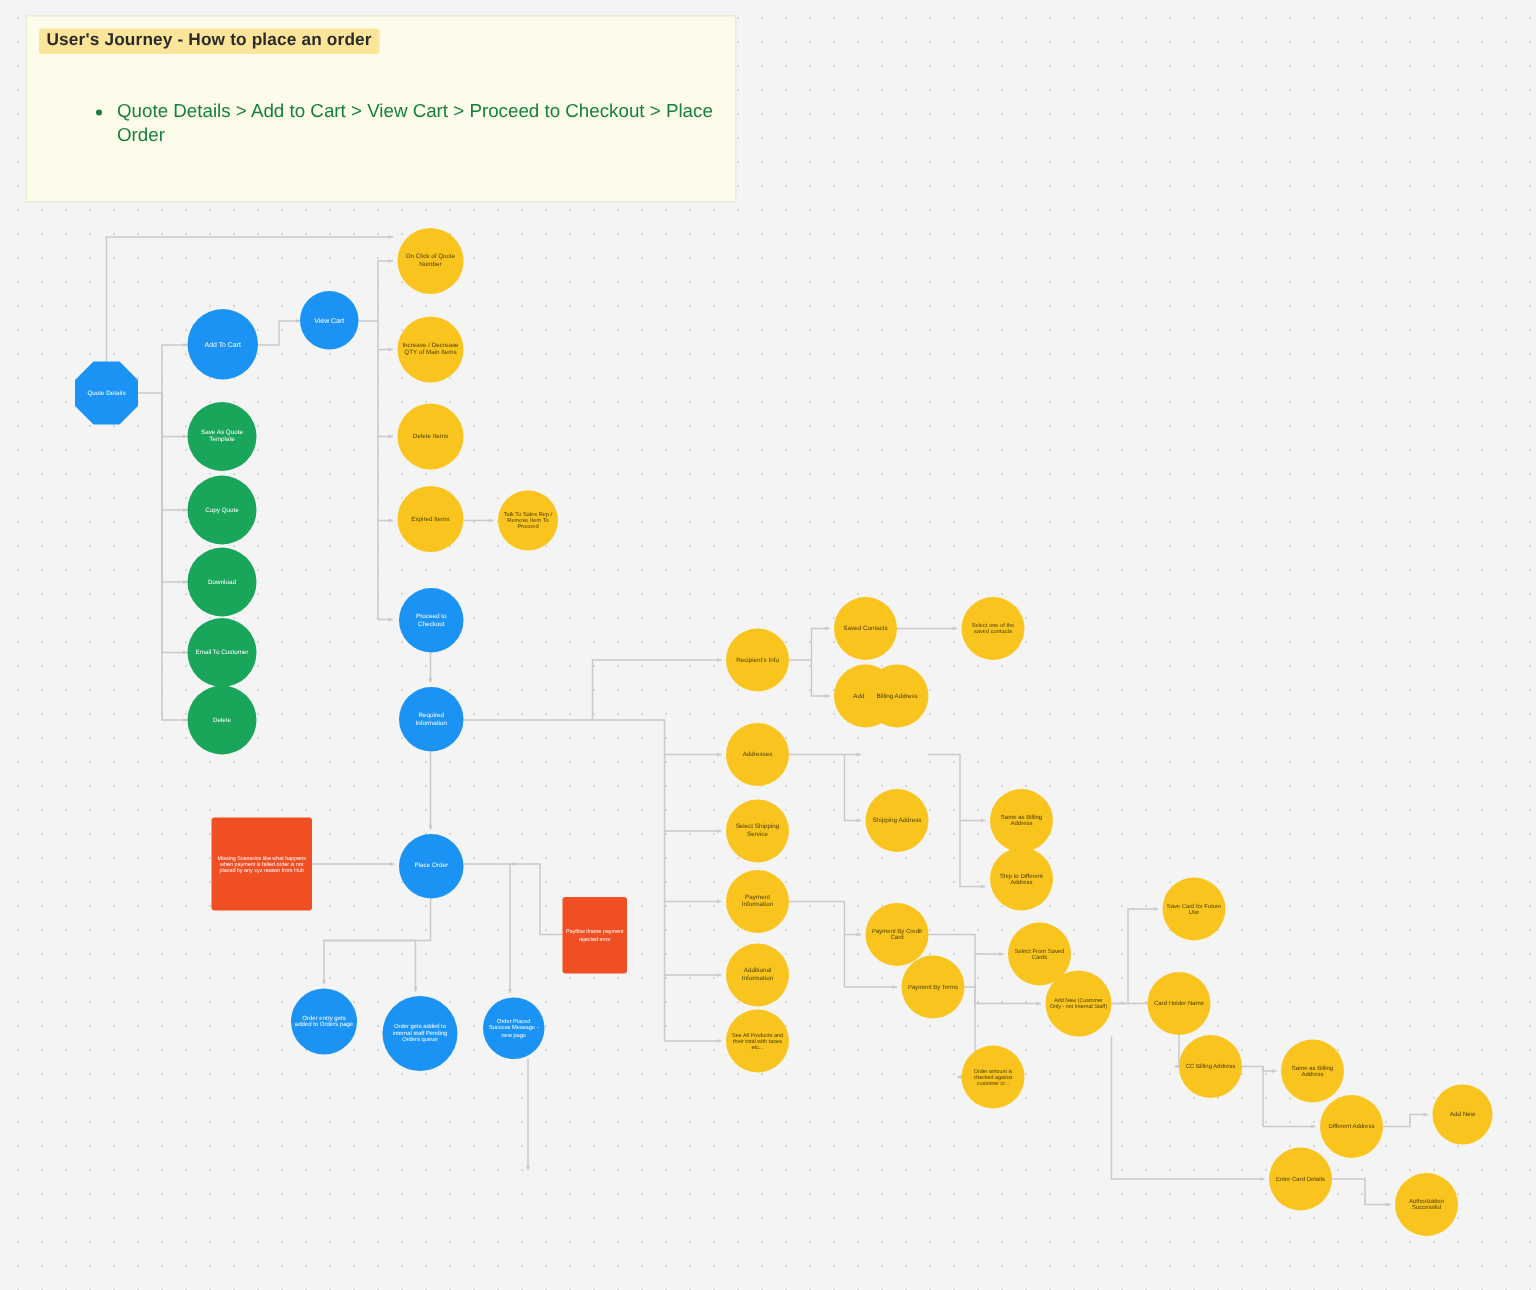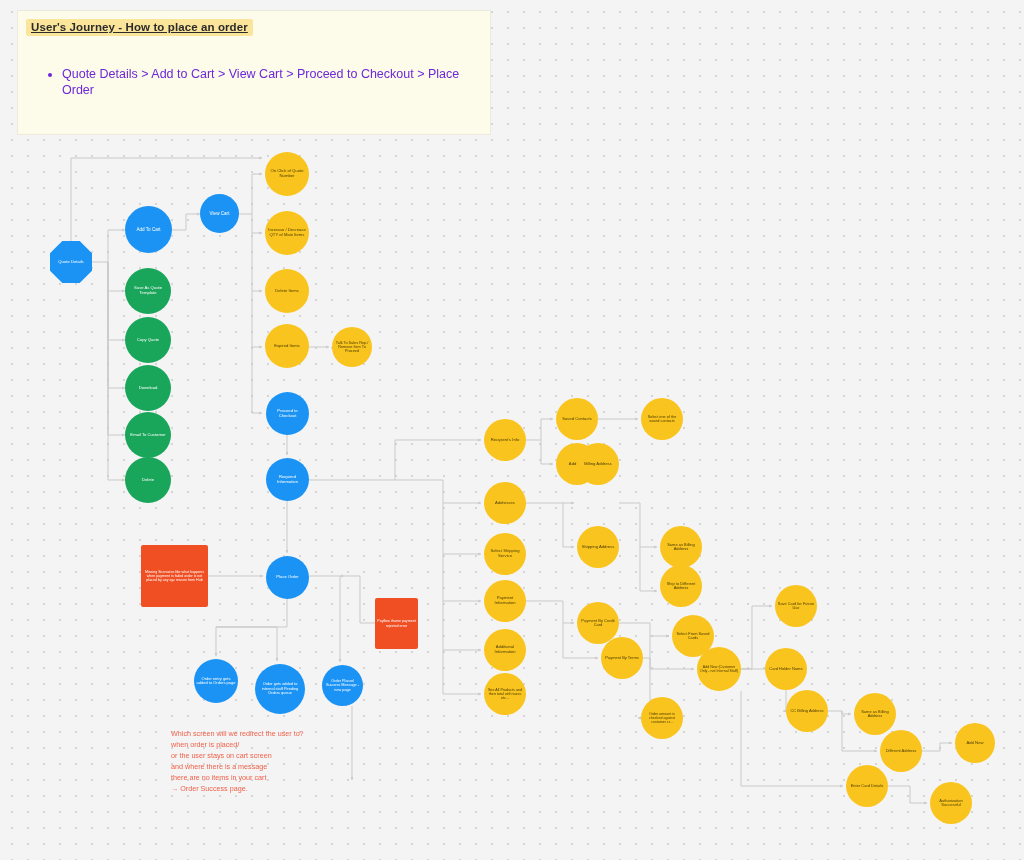--- a/index.html
+++ b/index.html
@@ -29,35 +29,35 @@
   }
   #note .title {
     display: inline-block;
     background: #fbe59a;
     color: #2b2b2b;
     font-size: 11.5px;
     font-weight: bold;
     padding: 2px 5px 3px 5px;
     border-radius: 2px;
     letter-spacing: 0.1px;
-    text-decoration: underline;
   }
   #note .subtitle {
     margin: 8px 0 0 15px;
     font-size: 12.5px;
     color: #3c3c3c;
   }
   #note ul {
     margin: 30px 0 0 0;
     padding-left: 36px;
   }
   #note li {
     font-size: 12.5px;
-    color: #6d28d9;
+    color: #15803d;
     line-height: 1.3;
+    margin-left: 16px;
   }
   
   #edges {
     position: absolute; left: 0; top: 0;
     width: 1024px; height: 860px;
     pointer-events: none;
   }
   #edges path { fill: none; stroke: #c9c9c9; stroke-width: 1; }
   #edges .arrow { fill: #c9c9c9; stroke: none; }
   
@@ -347,20 +347,14 @@
         <span>Add New</span>
       </div>
       <div class="node yellow circle" style="left: 846px; top: 765px; width: 42px; height: 42px; font-size: 4px;">
         <span>Enter Card Details</span>
       </div>
       <div class="node yellow circle" style="left: 930px; top: 782px; width: 42px; height: 42px; font-size: 4px;">
         <span>Authorization Successful</span>
       </div>
     </div>
 
-  <div id="redtext">Which screen will we redirect the user to?
-when order is placed/
-or the user stays on cart screen
-and where there is a message
-there are no items in your cart
-→ Order Success page.</div>
 
 </div>
 
 </body></html>

